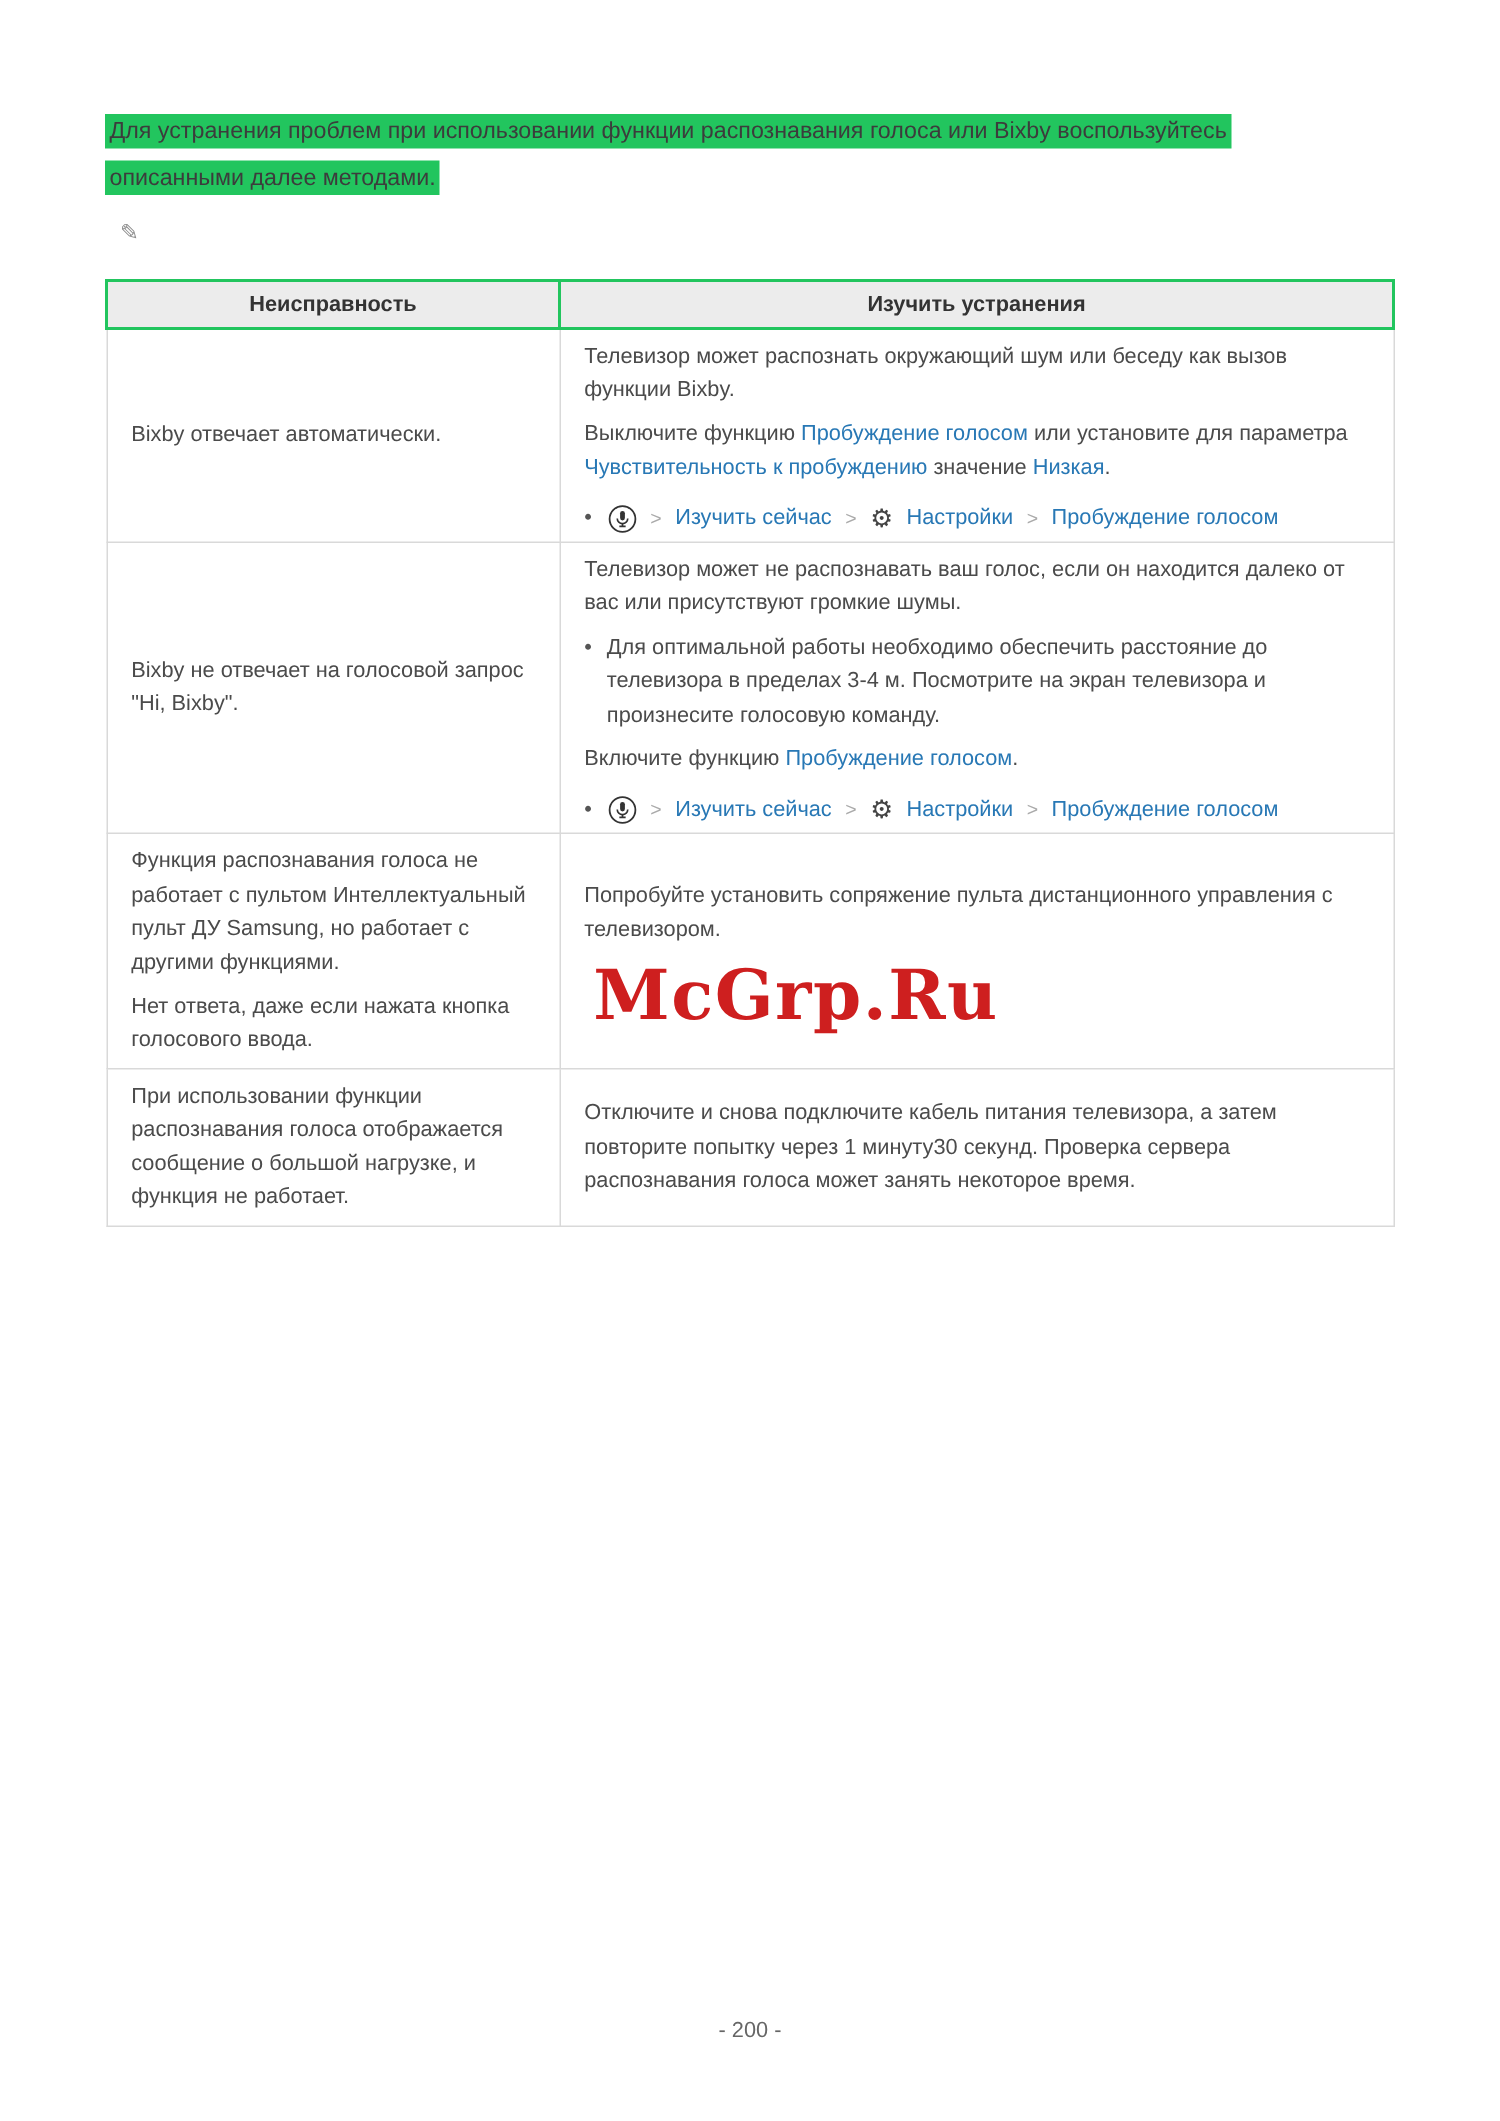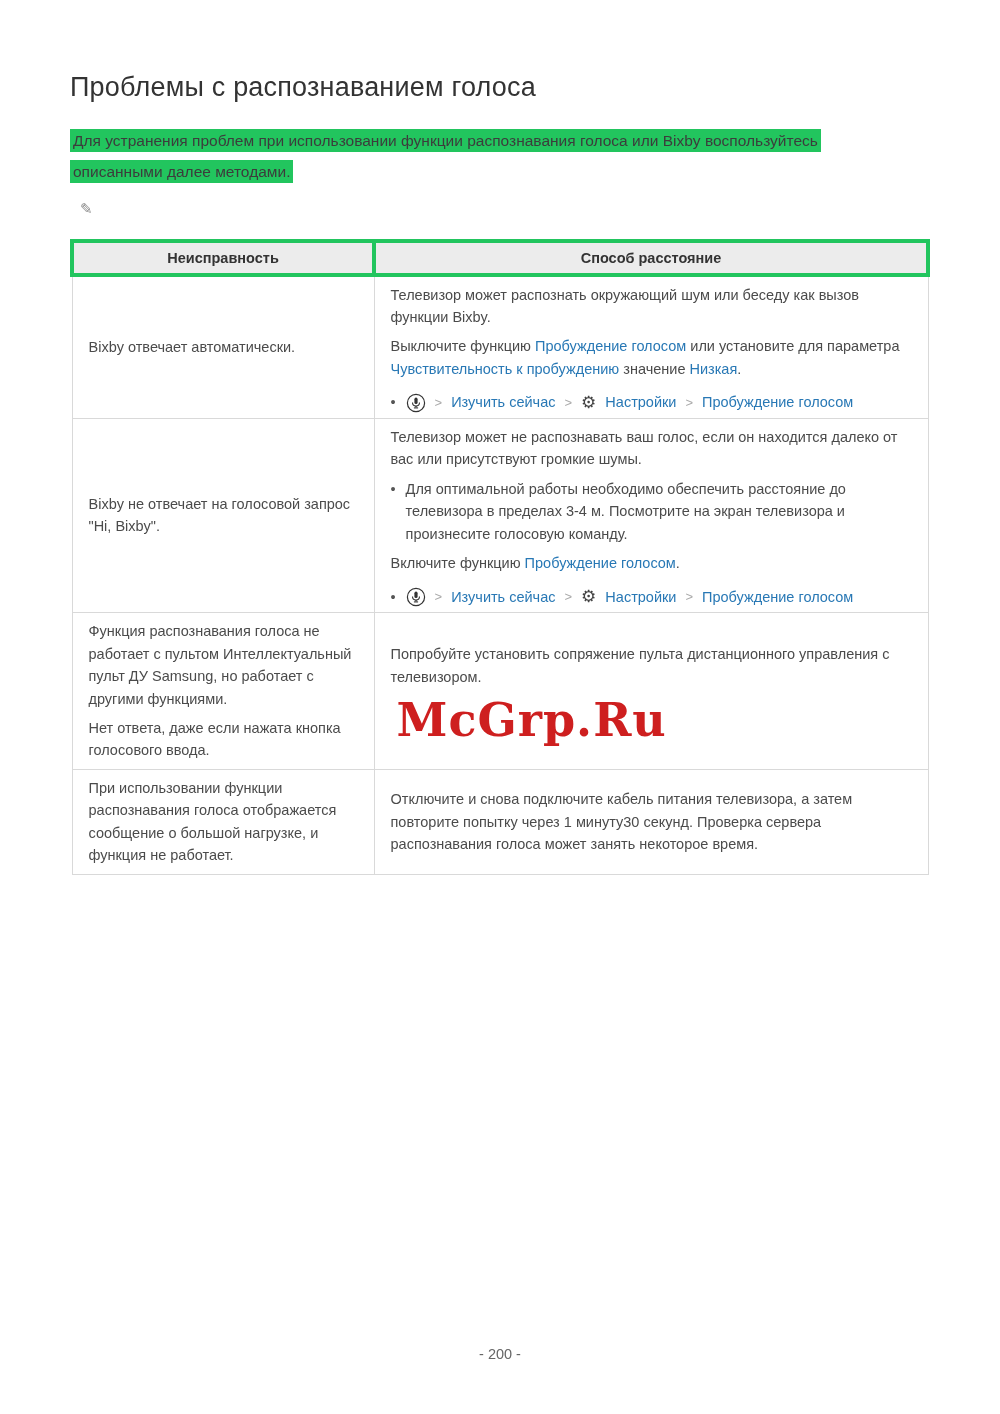--- a/index.html
+++ b/index.html
@@ -40,21 +40,21 @@
   .link { color: #2878b5; cursor: pointer; }
 
   table.trouble-table {
     width: 100%;
     border-collapse: collapse;
     font-size: 14.5px;
     color: #4b4b4b;
   }
   table.trouble-table th {
     background: #ececec;
-    border: 4px solid #22c55e;
+    border: 2px solid #22c55e;
     font-weight: 700;
     color: #333333;
     padding: 7px 10px;
     font-size: 14.5px;
   }
   table.trouble-table td {
     border: 1px solid #d9d9d9;
     padding: 0 16px;
     vertical-align: middle;
     line-height: 1.55;
@@ -96,40 +96,39 @@
     text-align: center;
     color: #666666;
     font-size: 14.5px;
   }
 </style>
 </head>
 <body>
 
 <div class="page">
 
-  <h1 class="page-title">Проблемы с распознаванием голоса</h1>
 
   <div class="intro">
     <span class="hl">Для устранения проблем при использовании функции распознавания голоса или Bixby воспользуйтесь</span><br>
     <span class="hl">описанными далее методами.</span>
   </div>
 
   <div class="note-line">
     <span class="pencil">✎</span>
   </div>
 
   <table class="trouble-table">
     <colgroup>
         <col style="width:302px">
         <col>
       </colgroup>
     <thead>
       <tr>
         <th>Неисправность</th>
-        <th>Способ расстояние</th>
+        <th>Изучить устранения</th>
       </tr>
     </thead>
     <tbody>
 
       <tr>
         <td class="problem-cell">
           <p>Bixby отвечает автоматически.</p>
         </td>
         <td>
           <p>Телевизор может распознать окружающий шум или беседу как вызов функции Bixby.</p>

